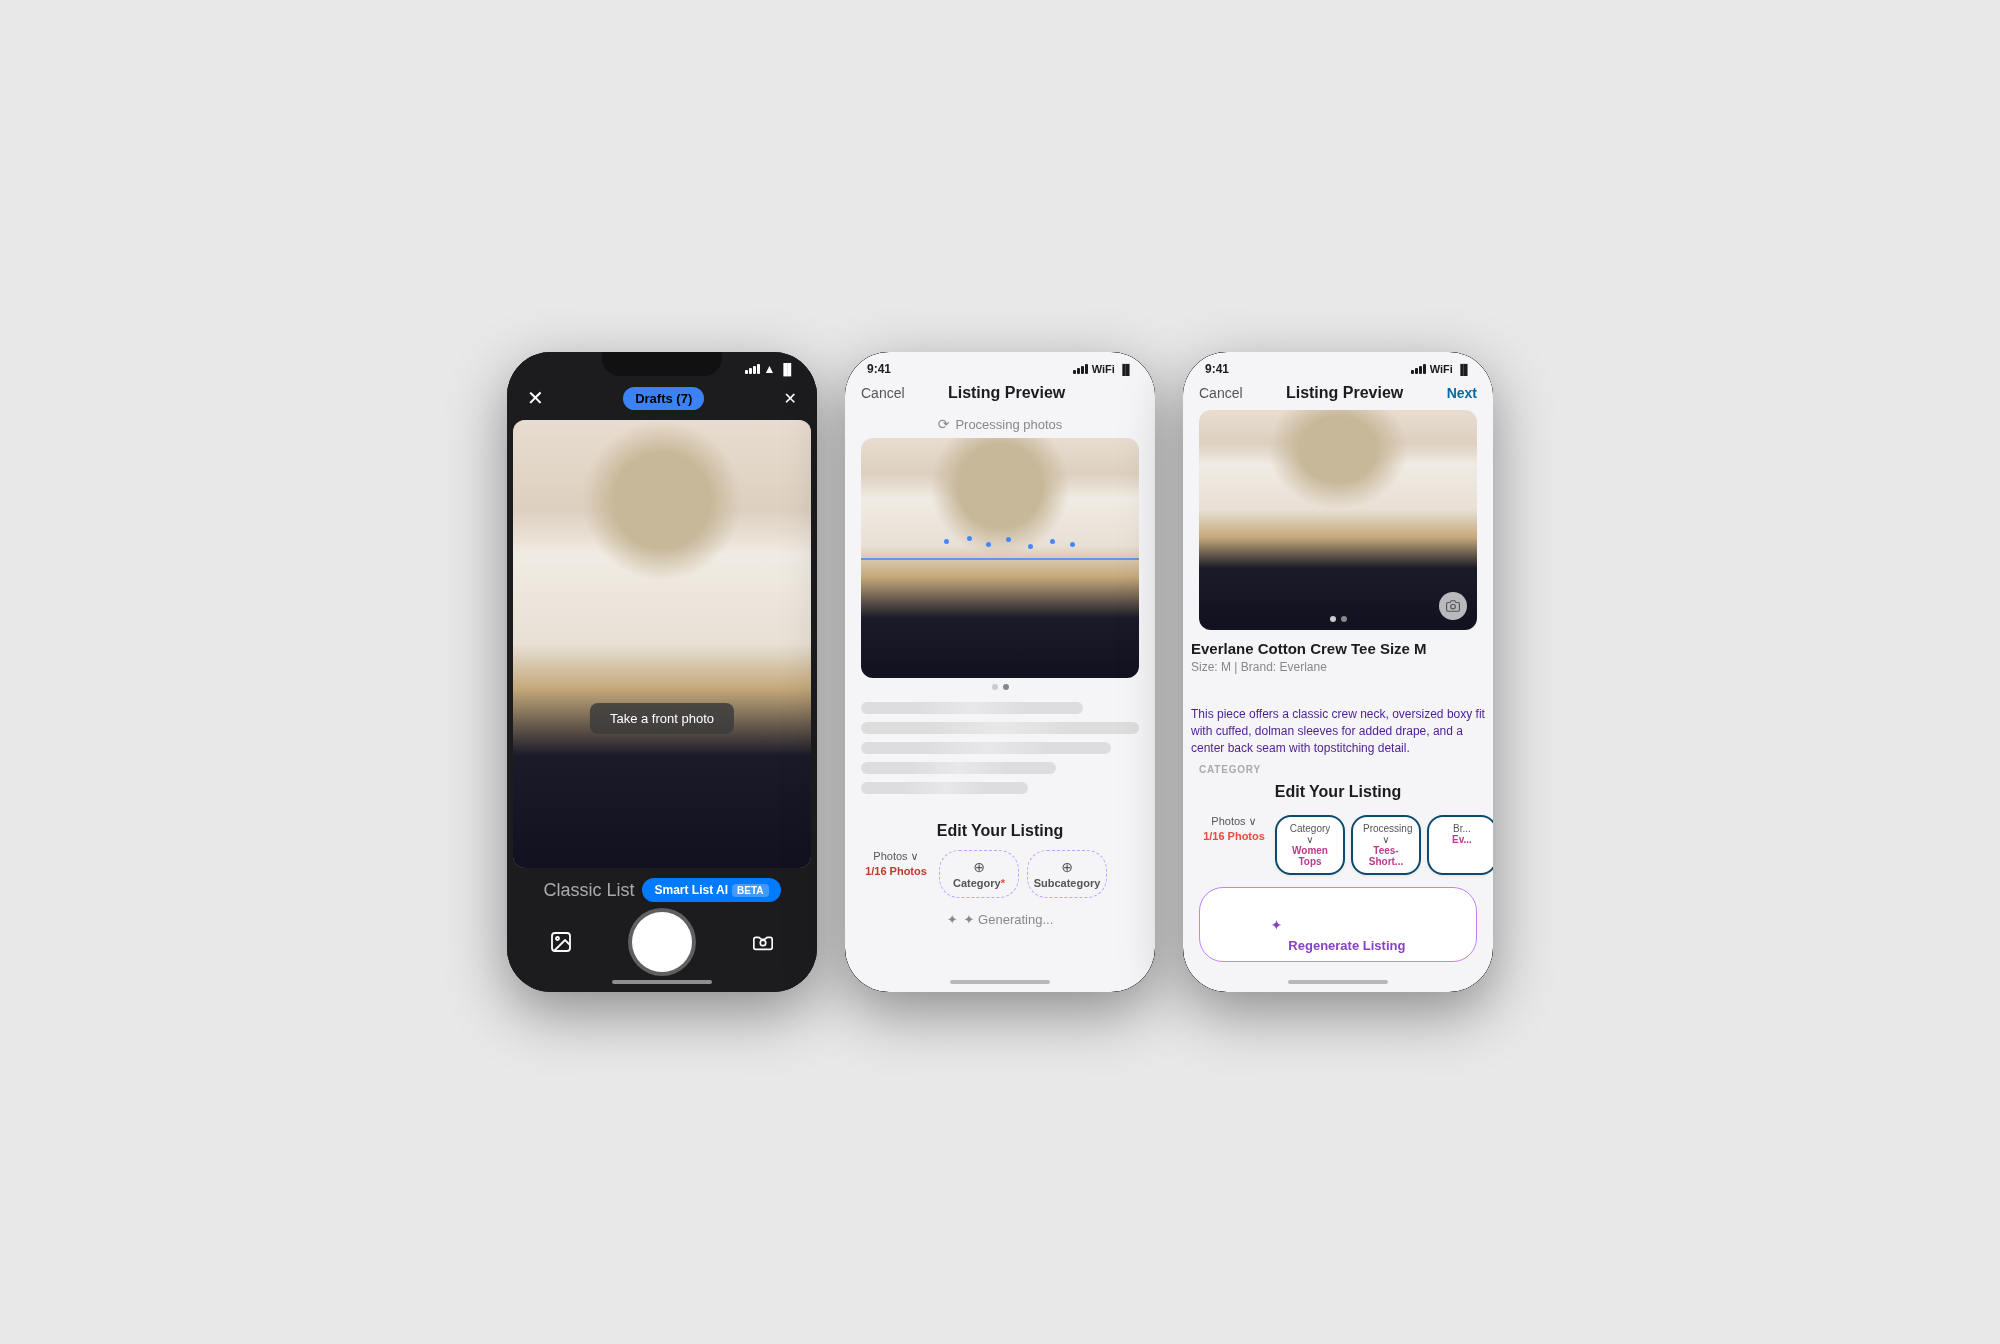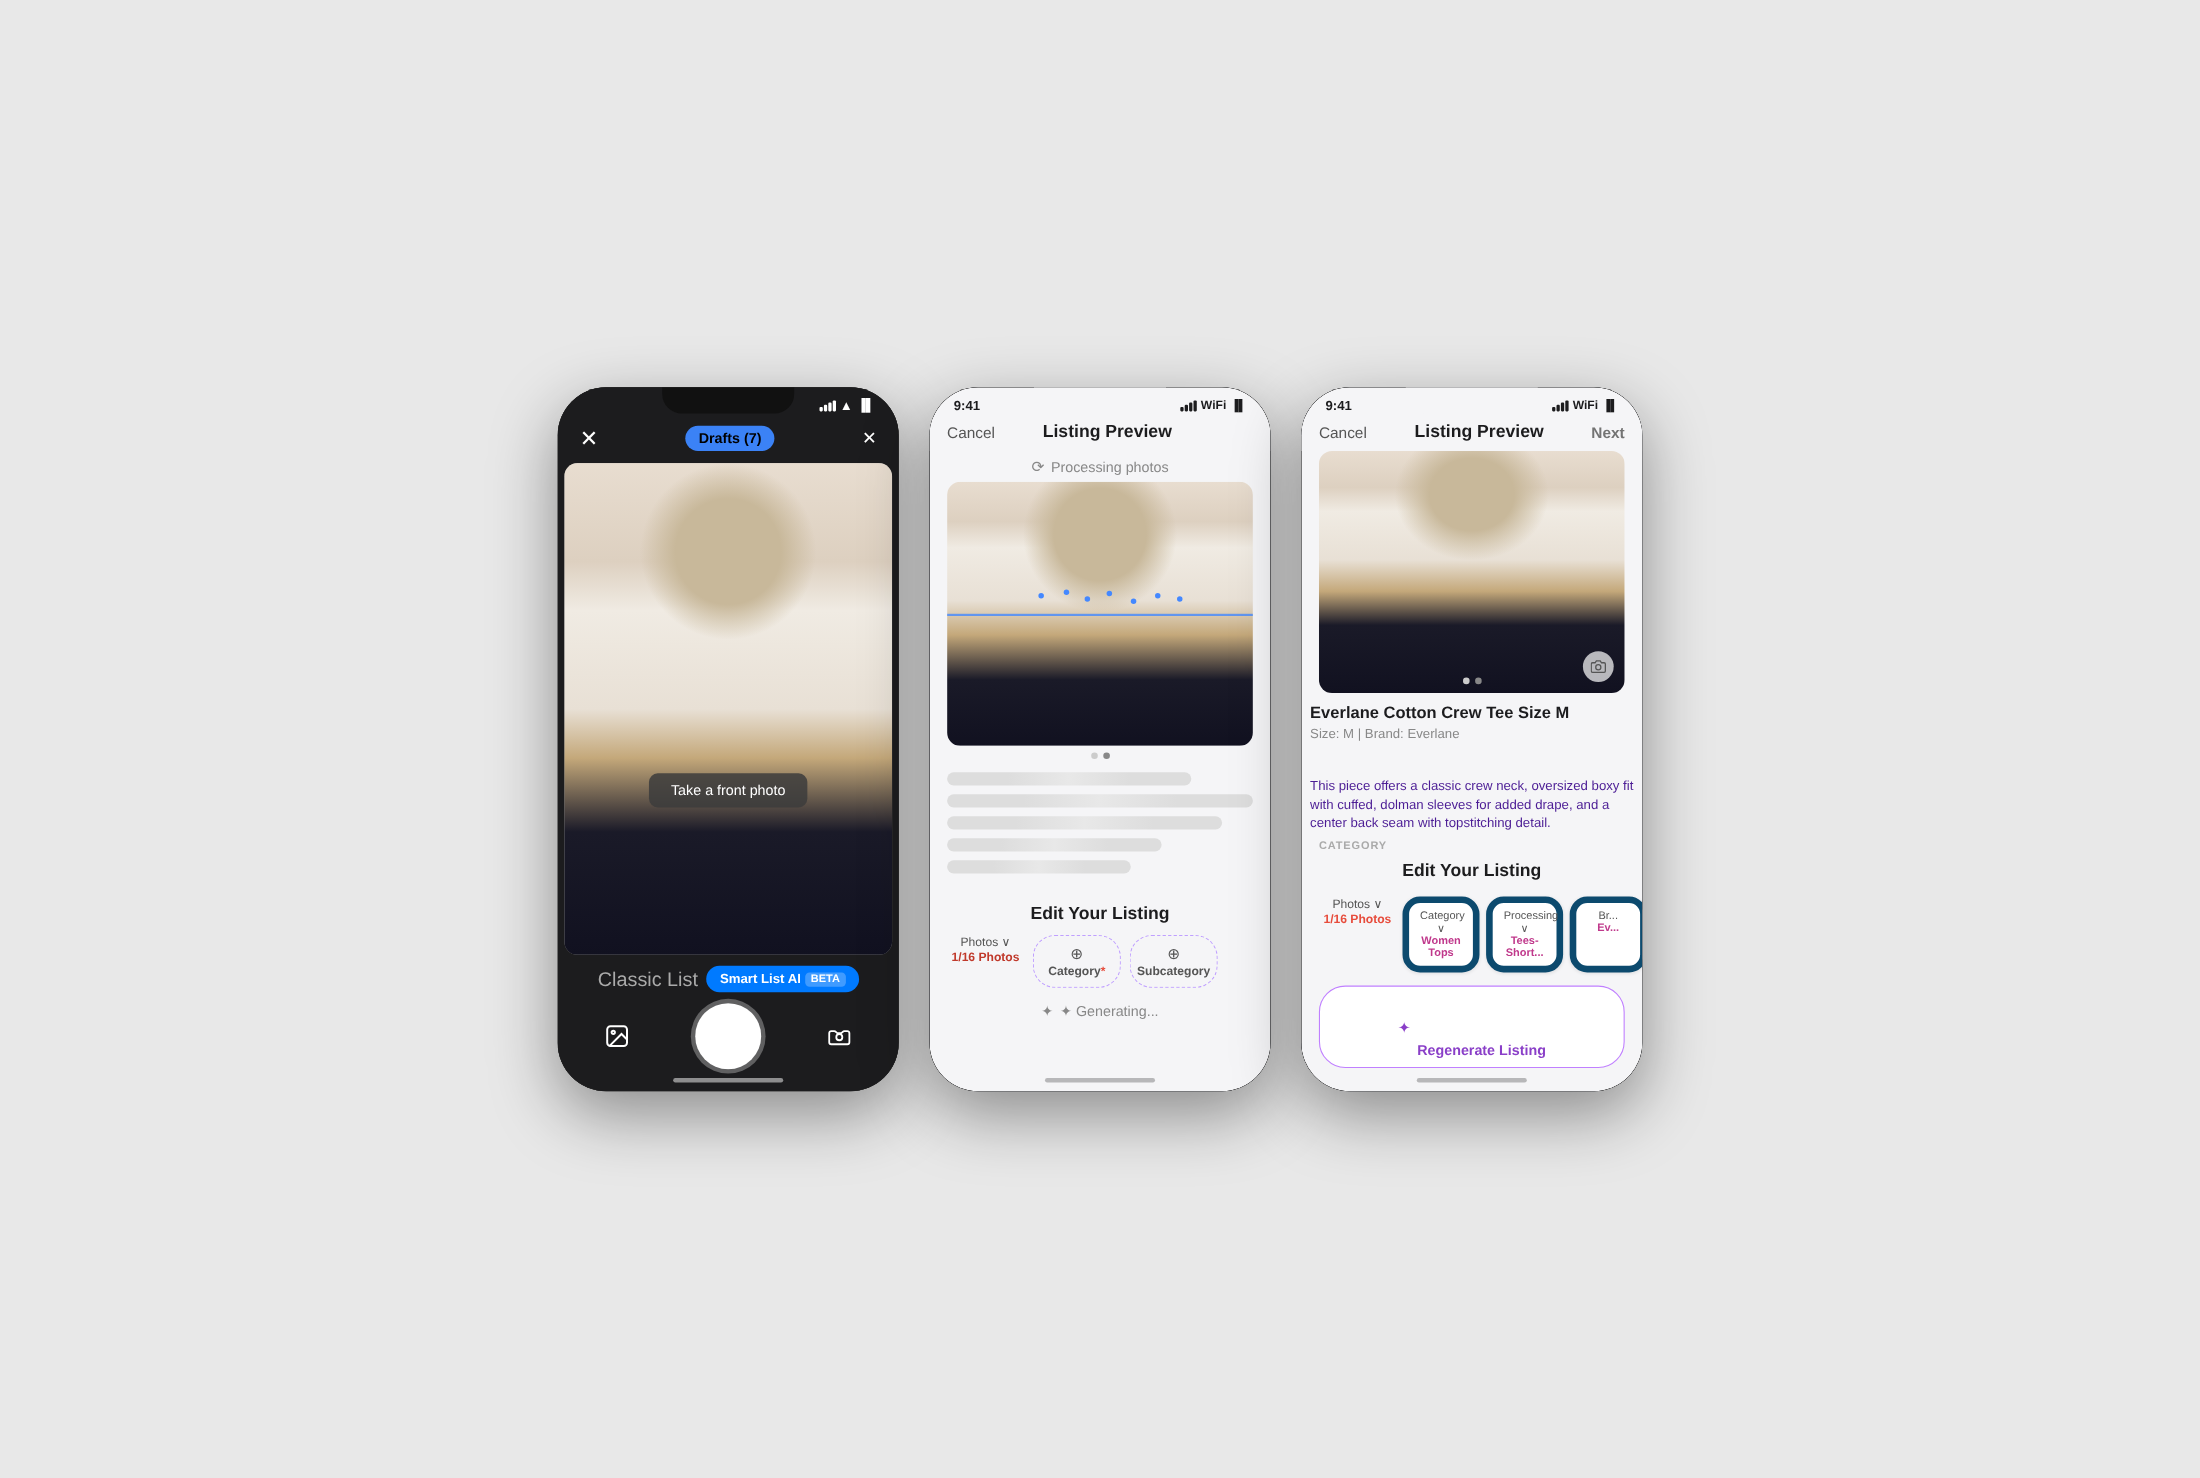--- a/index.html
+++ b/index.html
@@ -232,21 +232,21 @@
     .nav-cancel {
       color: #555;
       font-size: 14px;
     }
     .nav-title {
       font-size: 16px;
       font-weight: 700;
       color: #1c1c1e;
     }
     .nav-next {
-      color: #737373;
+      color: #0369a1;
       font-size: 14px;
       font-weight: 600;
     }
     .processing-banner {
       display: flex;
       align-items: center;
       justify-content: center;
       gap: 6px;
       padding: 6px;
       color: #888;
@@ -471,21 +471,21 @@
     }
 
     
     .tabs-row-result {
       display: flex;
       gap: 6px;
       padding: 4px 0;
     }
 
     .tab-pill-result {
-      border: 6px solid #0c4a6e;
+      border: 2px solid #0c4a6e;
       border-radius: 16px;
       padding: 6px 10px;
       background: white;
       min-width: 70px;
       text-align: center;
       box-shadow: 0 1px 3px rgba(0,0,0,0.08);
     }
     .tab-pill-result-label {
       font-size: 10px;
       color: #555;

